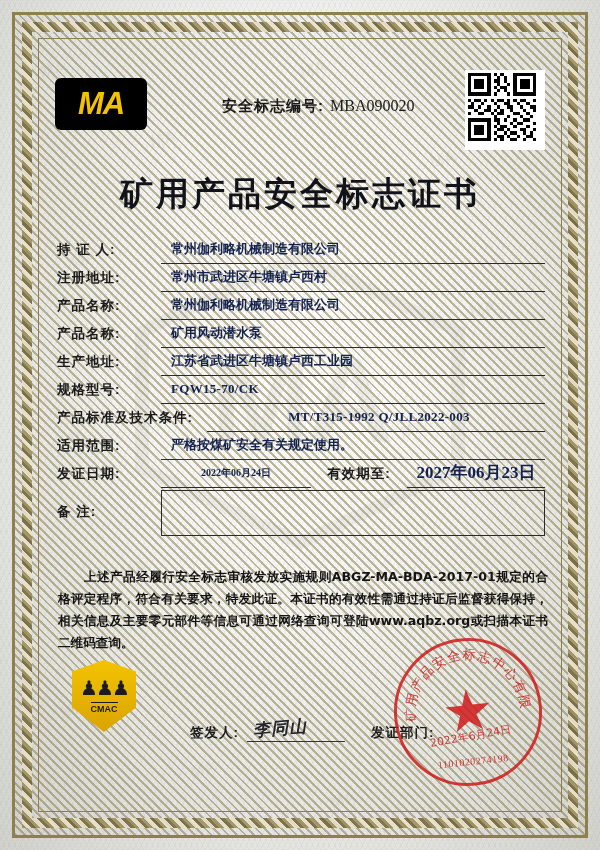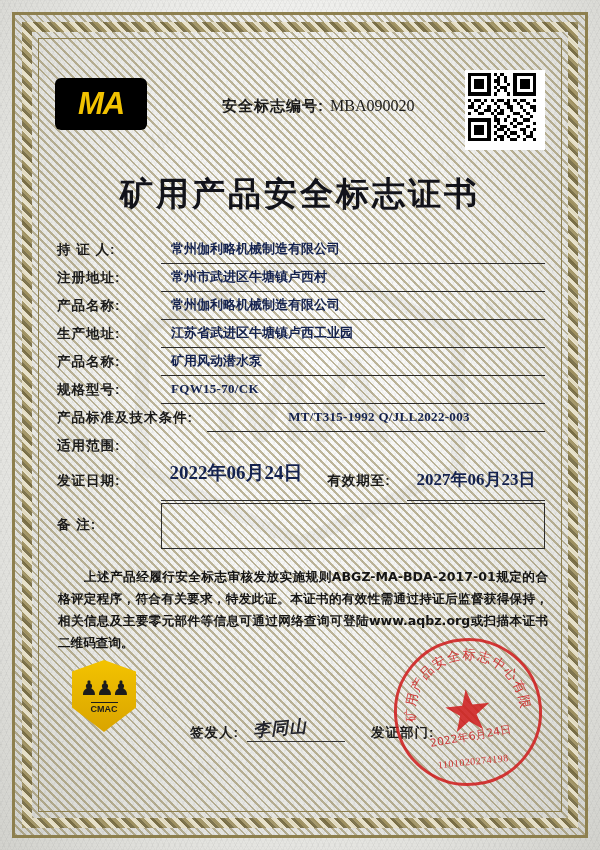--- a/index.html
+++ b/index.html
@@ -186,25 +186,25 @@
   .fvalue.mono {
     font-family: "Liberation Serif", serif;
     letter-spacing: 0.3px;
   }
   .fvalue.center { justify-content: center; }
   .frow.dates .flabel { width: 104px; flex: 0 0 104px; }
   .date-val {
     flex: 0 0 150px;
     border-bottom: 1px solid #2a2a2a;
     text-align: left;
-    font-size: 19px;
+    font-size: 10px;
     font-weight: bold;
     color: #14224f;
     font-family: "Liberation Serif", serif;
-    padding-bottom: 14px;
+    padding-bottom: 2px;
     display: flex; align-items: center; justify-content: center;
   }
   .date-label2 {
     flex: 0 0 96px;
     font-size: 13.5px;
     font-weight: bold;
     color: #1b1b1b;
     display: flex; align-items: center; justify-content: center;
     letter-spacing: 1px;
   }
@@ -501,41 +501,42 @@
       <div class="flabel">注册地址:</div>
       <div class="fvalue">常州市武进区牛塘镇卢西村</div>
     </div>
 
     <div class="frow">
       <div class="flabel">产品名称:</div>
       <div class="fvalue">常州伽利略机械制造有限公司</div>
     </div>
 
     <div class="frow">
+      <div class="flabel">产品名称:</div>
+      <div class="fvalue">矿用风动潜水泵</div>
+    </div>
+
+    <div class="frow">
       <div class="flabel">生产地址:</div>
       <div class="fvalue">江苏省武进区牛塘镇卢西工业园</div>
     </div>
 
     <div class="frow">
-      <div class="flabel">产品名称:</div>
-      <div class="fvalue">矿用风动潜水泵</div>
-    </div>
-
-    <div class="frow">
       <div class="flabel">规格型号:</div>
       <div class="fvalue mono">FQW15-70/CK</div>
     </div>
 
     <div class="frow">
       <div class="flabel" style="width:150px; flex:0 0 150px;">产品标准及技术条件:</div>
       <div class="fvalue mono center">MT/T315-1992  Q/JLL2022-003</div>
     </div>
 
     <div class="frow">
       <div class="flabel">适用范围:</div>
+      <div class="fvalue">严格按煤矿安全有关规定使用。</div>
     </div>
 
     <div class="frow dates">
       <div class="flabel">发证日期:</div>
       <div class="date-val">2022年06月24日</div>
       <div class="date-label2">有效期至:</div>
       <div class="date-val2">2027年06月23日</div>
     </div>
 
     <div class="frow remark">

